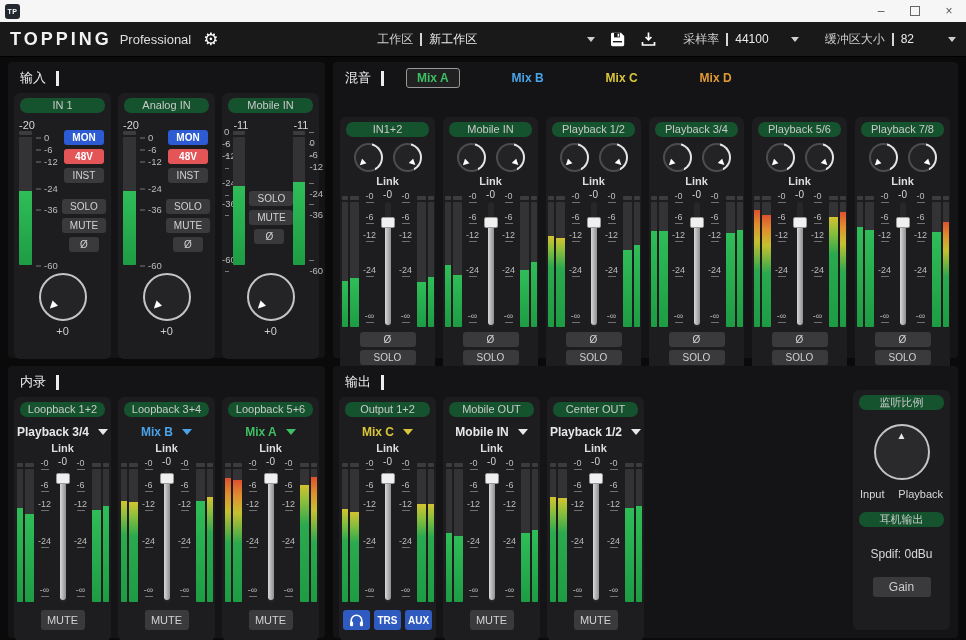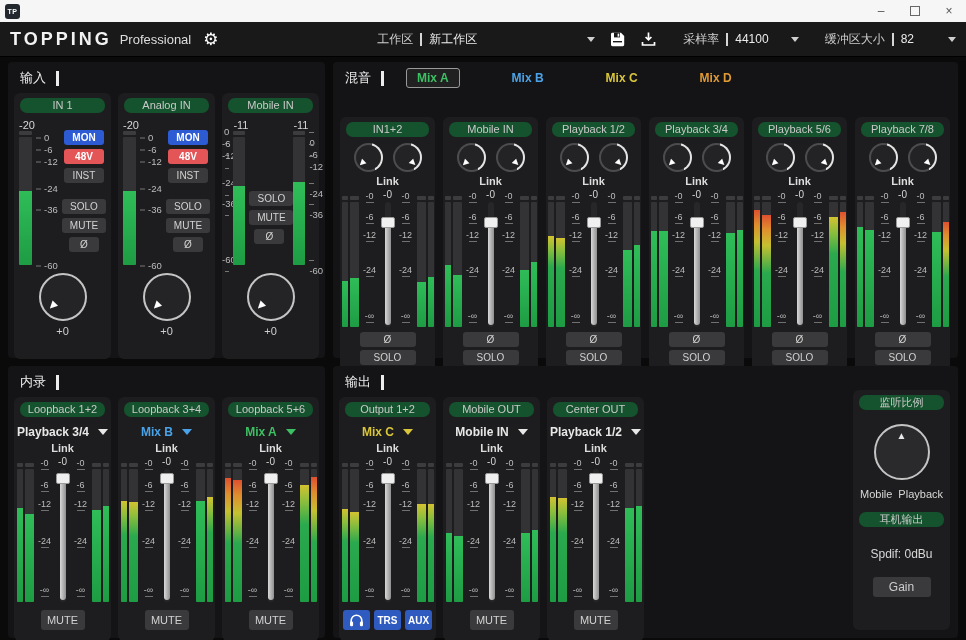--- a/index.html
+++ b/index.html
@@ -1148,21 +1148,21 @@
           <div class="mute-row">
             <div class="sbtn w44">MUTE</div>
           </div>
         </div>
       </div>
 
     <div class="monitor">
       <div class="strip-title">监听比例</div>
       <div class="mon-knob"></div>
       <div class="mon-lbls">
-        <span>Mobile</span>
+        <span>Input</span>
         <span>Playback</span>
       </div>
       <div class="strip-title mon-title2">耳机输出</div>
       <div class="mon-level">Spdif: 0dBu</div>
       <div class="mon-gain">Gain</div>
     </div>
   </div>
 
 </div>
 

